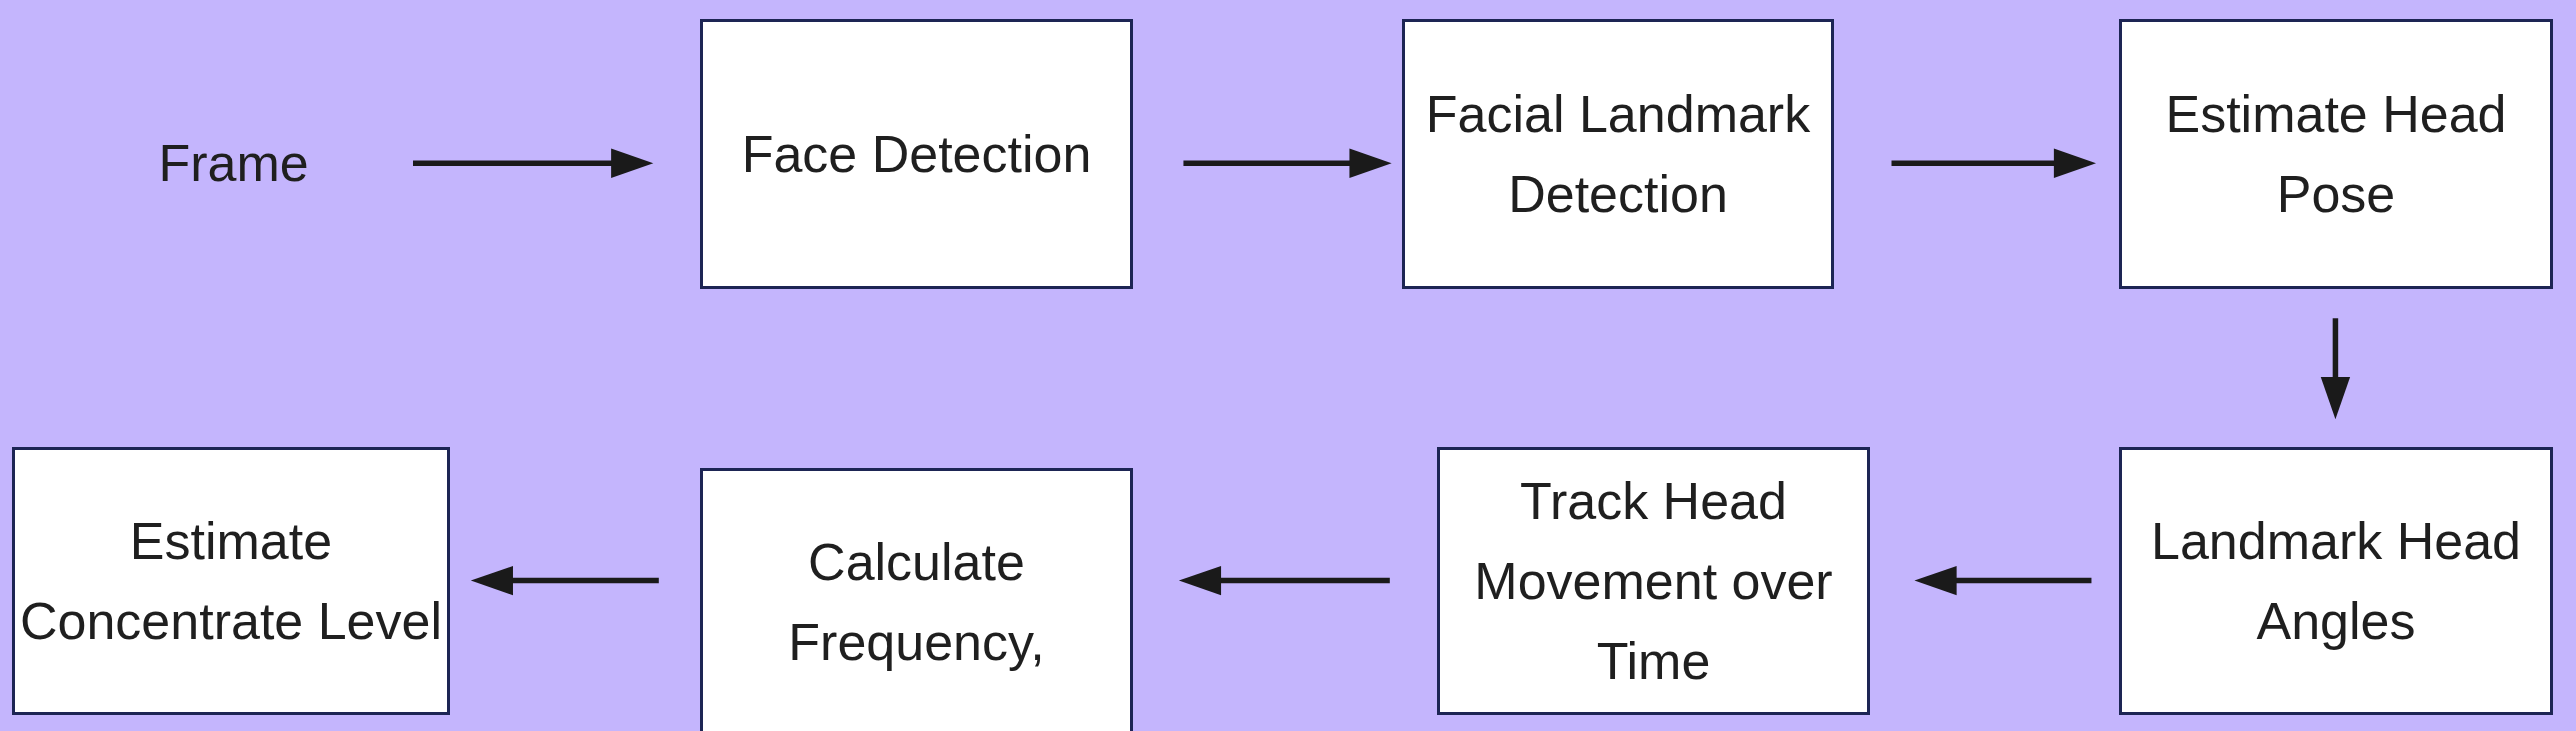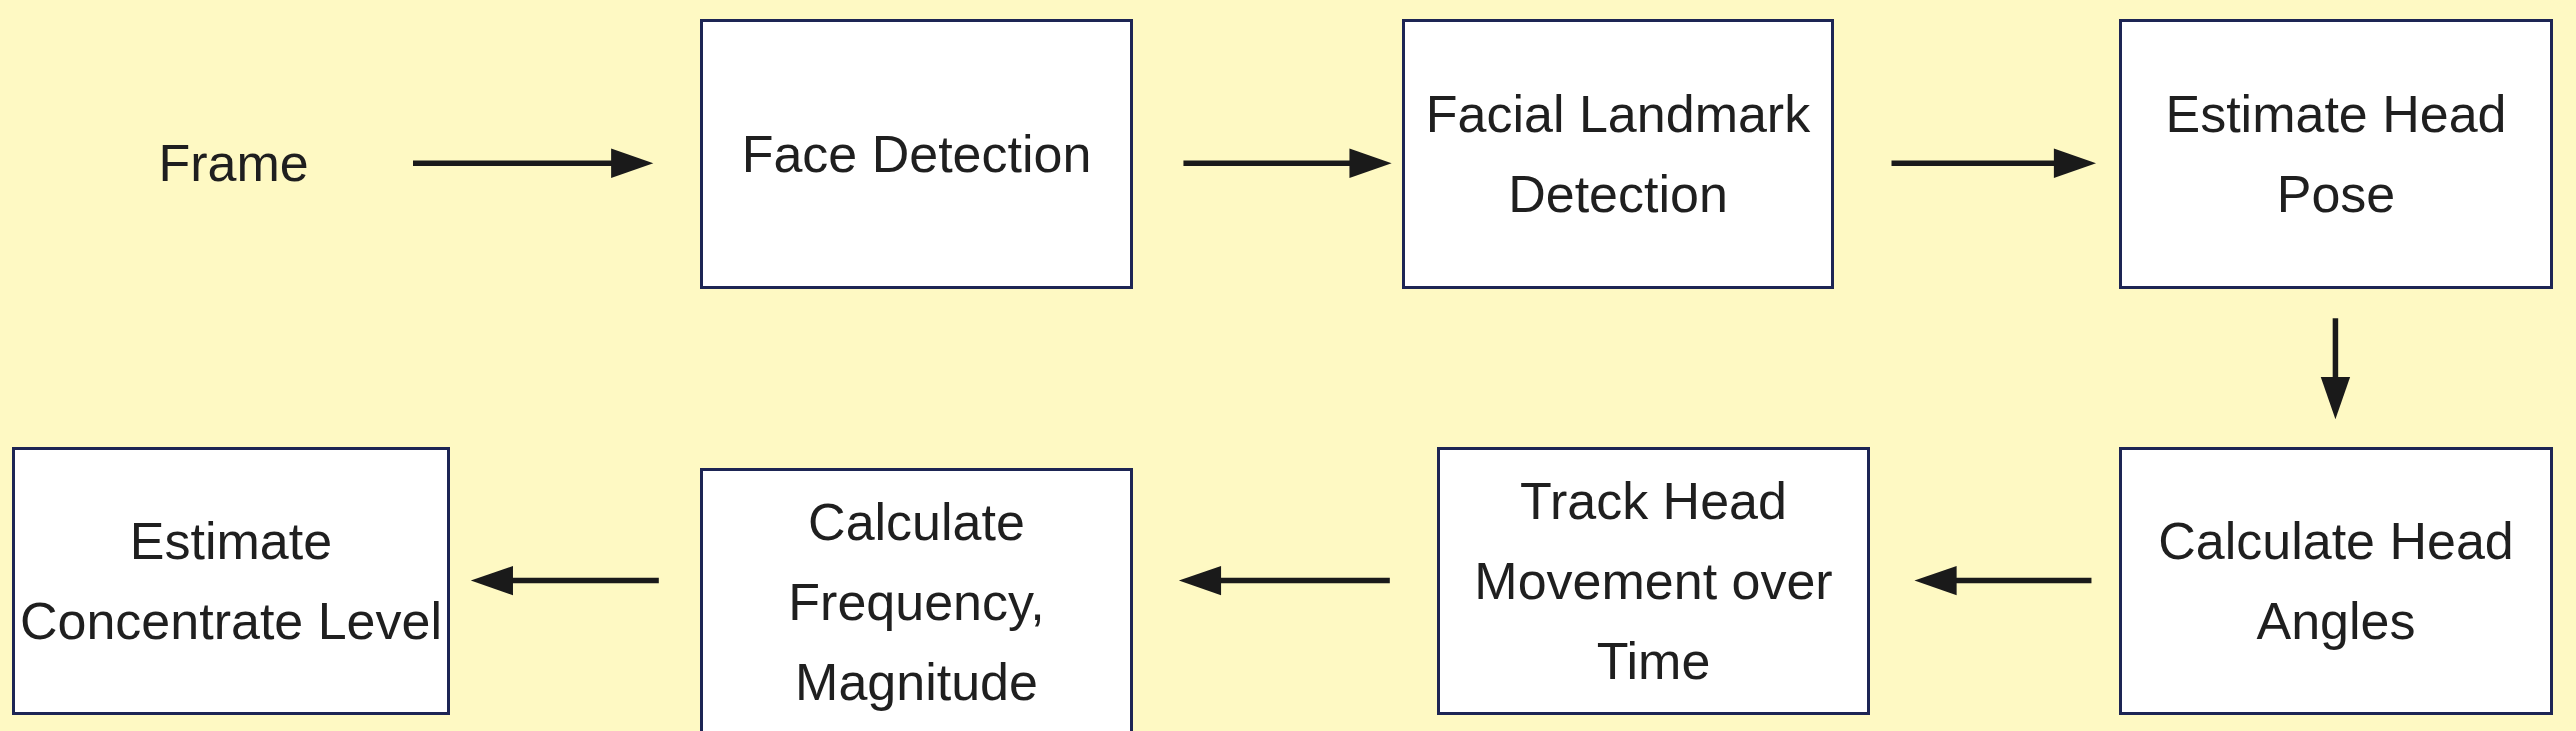--- a/index.html
+++ b/index.html
@@ -4,21 +4,21 @@
 <style>
   html, body {
     margin: 0;
     padding: 0;
     background: #ffffff;
   }
   .canvas {
     position: relative;
     width: 2576px;
     height: 731px;
-    background: #fef9c3;
+    background: #c4b5fd;
     font-family: "Liberation Sans", sans-serif;
     color: #1f1f1f;
     overflow: hidden;
   }
   .arrow-layer {
     position: absolute;
     left: 0;
     top: 0;
     width: 2576px;
     height: 731px;
@@ -109,34 +109,33 @@
     <span class="nline">Facial Landmark</span>
     <span class="nline">Detection</span>
   </div>
 
   <div class="node n-estimate-head-pose">
     <span class="nline">Estimate Head</span>
     <span class="nline">Pose</span>
   </div>
 
   <div class="node n-calculate-head-angles">
-    <span class="nline">Calculate Head</span>
+    <span class="nline">Landmark Head</span>
     <span class="nline">Angles</span>
   </div>
 
   <div class="node n-track-head-movement">
     <span class="nline">Track Head</span>
     <span class="nline">Movement over</span>
     <span class="nline">Time</span>
   </div>
 
   <div class="node n-calc-freq-magnitude">
     <span class="nline">Calculate</span>
     <span class="nline">Frequency,</span>
-    <span class="nline">Magnitude</span>
   </div>
 
   <div class="node n-estimate-concentrate">
     <span class="nline">Estimate</span>
     <span class="nline">Concentrate Level</span>
   </div>
 
 </div>
 
 

